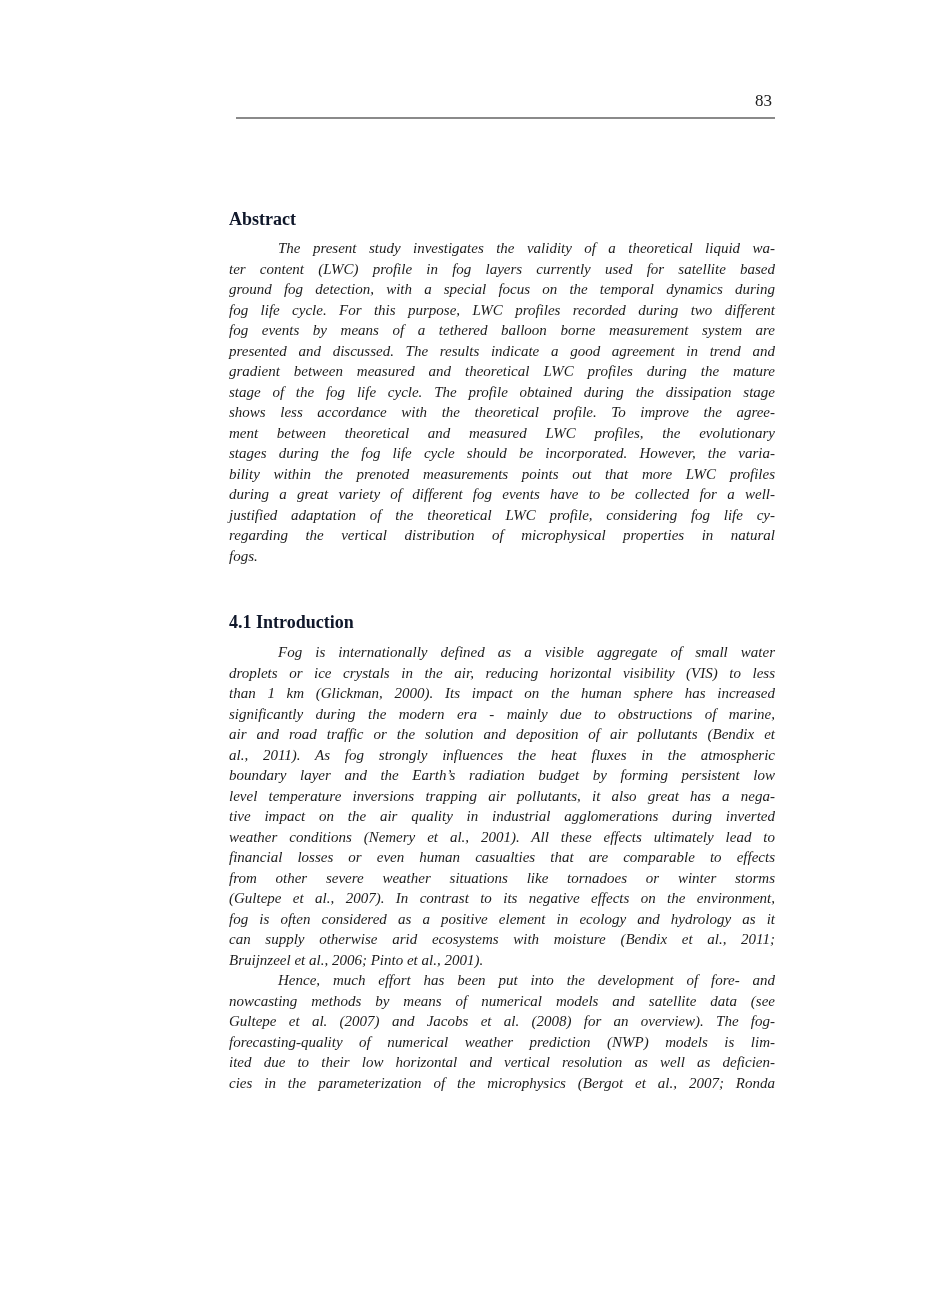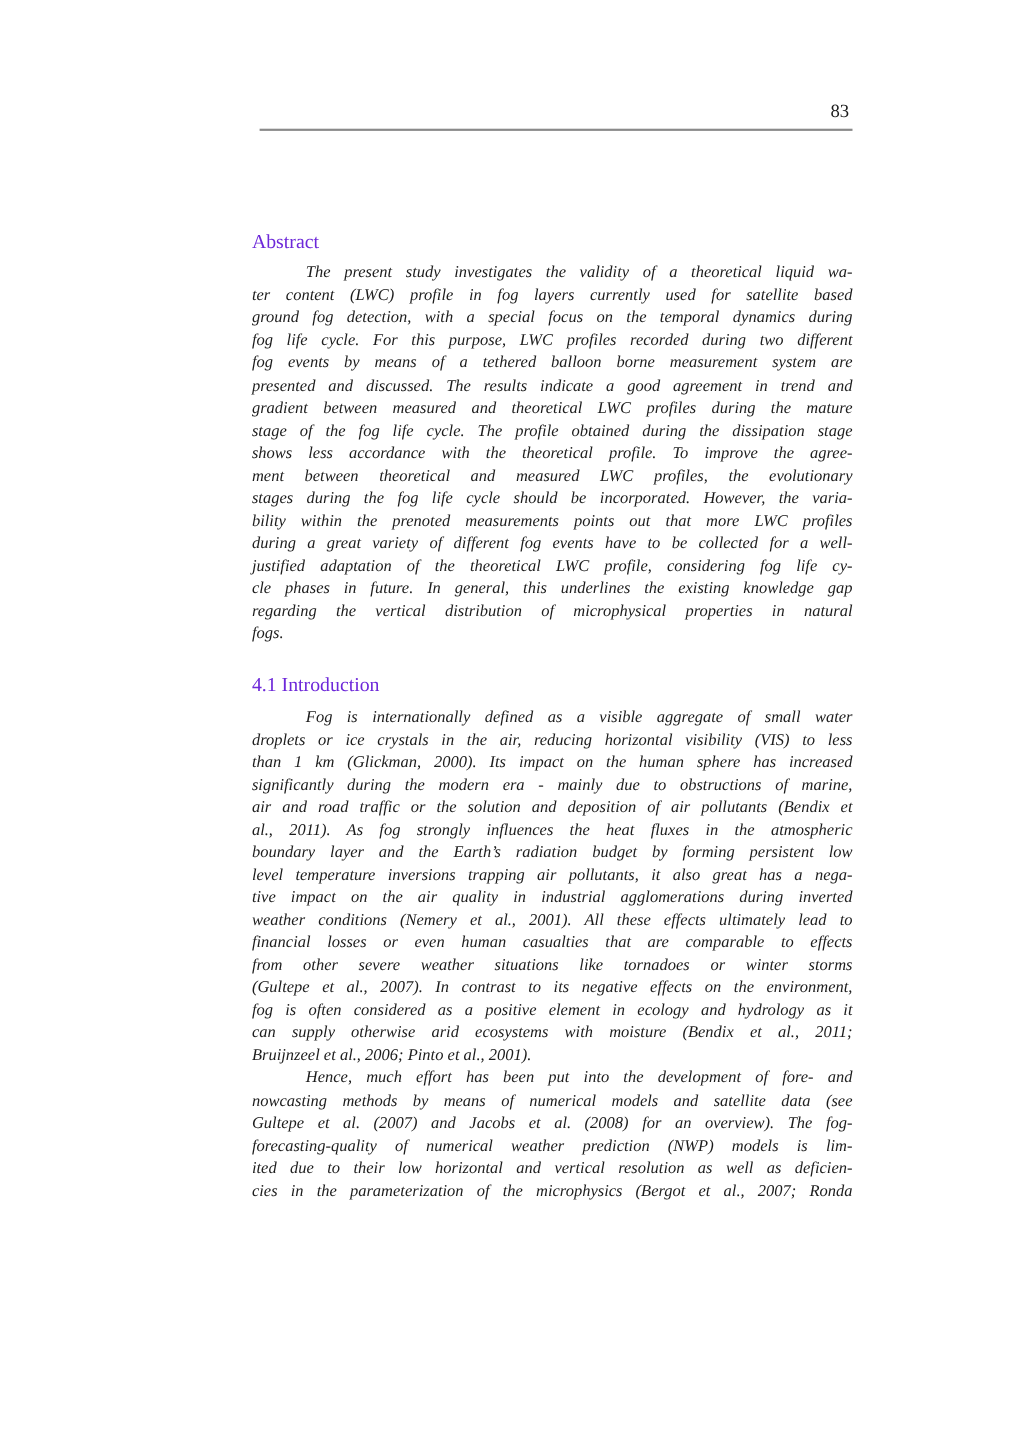--- a/index.html
+++ b/index.html
@@ -38,24 +38,24 @@
     position: absolute;
     top: 117px;
     left: 7px;
     width: 539px;
     height: 0;
     border-top: 2px solid #8a8a8a;
   }
   .heading {
     position: absolute;
     left: 0;
-    font-weight: normal;
+    font-weight: bold;
     font-size: 18px;
     line-height: 22px;
-    color: #6d28d9;
+    color: #0f172a;
     white-space: nowrap;
   }
   #abstract-heading { top: 208px; }
   #intro-heading    { top: 611px; }
   .para-block {
     position: absolute;
     left: 0;
     width: 546px;
   }
   #abstract-para { top: 238px; }
@@ -98,21 +98,20 @@
           <div class="line">fog events by means of a tethered balloon borne measurement system are</div>
           <div class="line">presented and discussed. The results indicate a good agreement in trend and</div>
           <div class="line">gradient between measured and theoretical LWC profiles during the mature</div>
           <div class="line">stage of the fog life cycle. The profile obtained during the dissipation stage</div>
           <div class="line">shows less accordance with the theoretical profile. To improve the agree-</div>
           <div class="line">ment between theoretical and measured LWC profiles, the evolutionary</div>
           <div class="line">stages during the fog life cycle should be incorporated. However, the varia-</div>
           <div class="line">bility within the prenoted measurements points out that more LWC profiles</div>
           <div class="line">during a great variety of different fog events have to be collected for a well-</div>
           <div class="line">justified adaptation of the theoretical LWC profile, considering fog life cy-</div>
-          <div class="line">cle phases in future. In general, this underlines the existing knowledge gap</div>
           <div class="line">regarding the vertical distribution of microphysical properties in natural</div>
           <div class="line last">fogs.</div>
         </div>
     </div>
 
     <div class="heading" id="intro-heading">4.1 Introduction</div>
 
     <div class="para-block" id="intro-paras">
       <div class="para">
           <div class="line first">Fog is internationally defined as a visible aggregate of small water</div>

